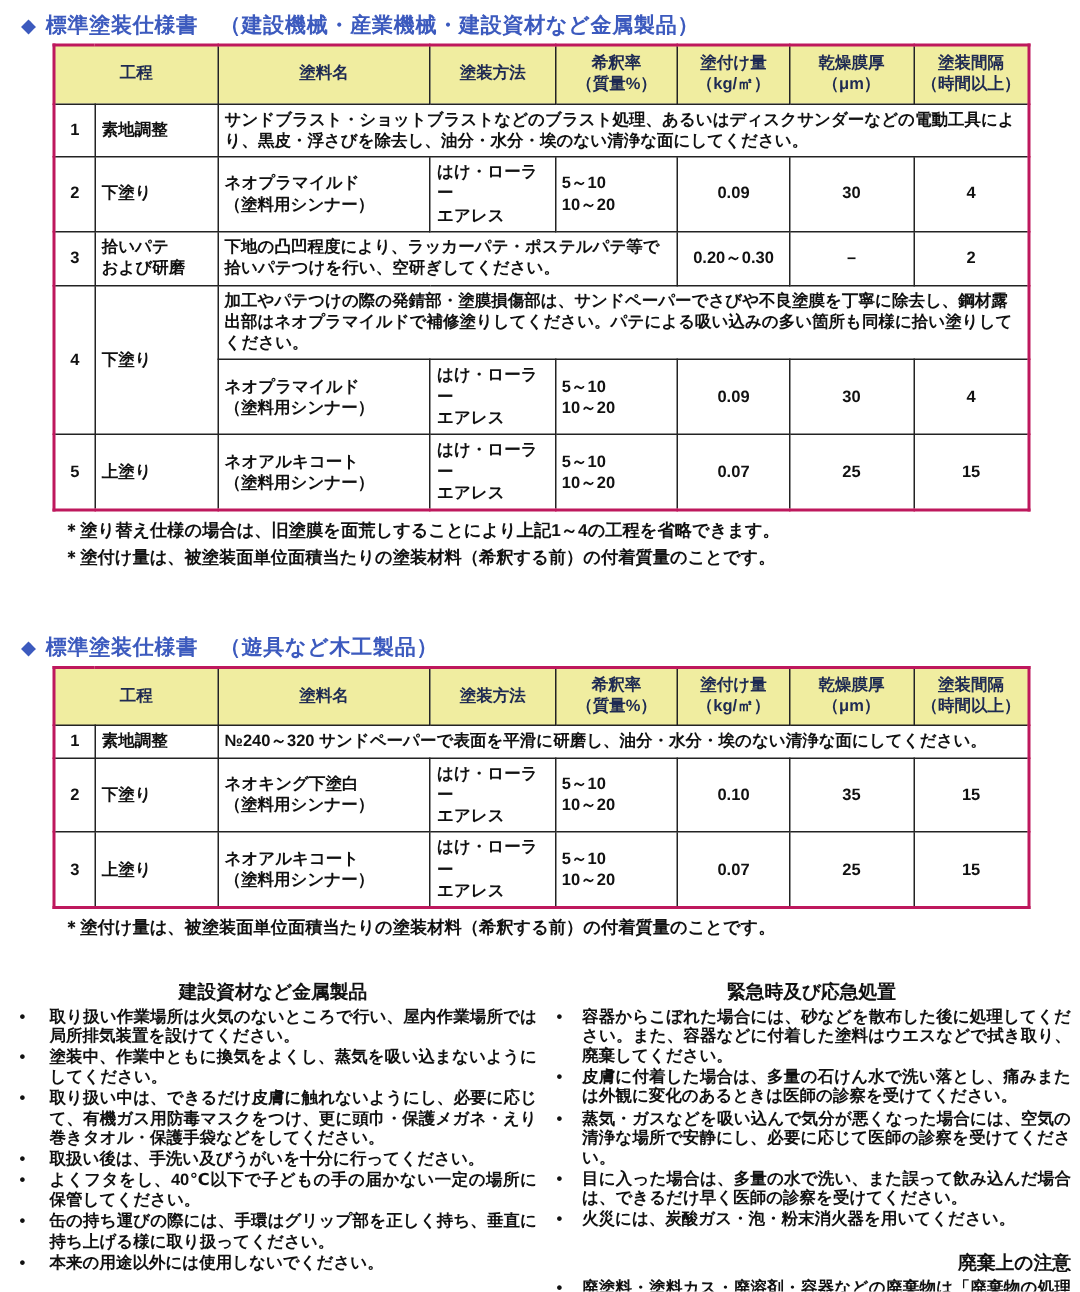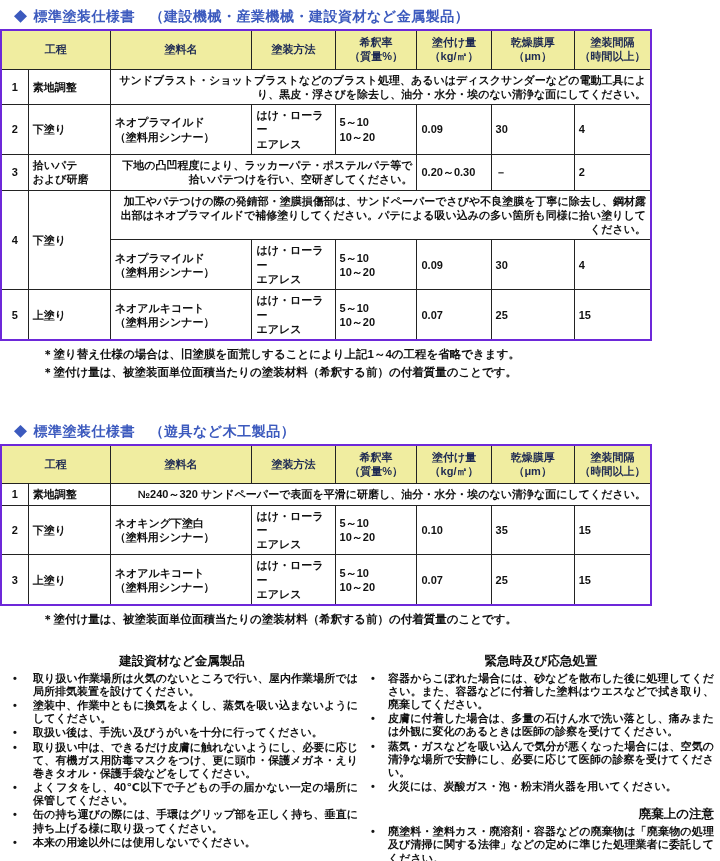--- a/index.html
+++ b/index.html
@@ -9,46 +9,45 @@
     color:#111;
     -webkit-font-smoothing:antialiased;
   }
   .page{width:720px;padding-top:6px;box-sizing:border-box;}
 
   
   .sec-title{
     margin:2px 0 3px 14px;
     font-size:14px;font-weight:bold;color:#3c5abe;
     letter-spacing:0.5px;
-    font-family:Liberation Serif, serif;
   }
   .sec-title .diamond{margin-right:6px;font-size:13px;}
 
   
   table.spec{
-    width:652px;
+    width:652px;margin-left:35px;
     border-collapse:collapse;table-layout:fixed;
-    border:2px solid #6d28d9;
+    border:2px solid #be185d;
   }
   table.spec th, table.spec td{
     border:1.5px solid #232323;
     padding:3px 4px;
     font-weight:bold;
     box-sizing:border-box;
   }
   table.spec th{
     background:#f0eda0;color:#1e2a52;
     font-size:11px;line-height:1.25;text-align:center;vertical-align:middle;
     white-space:pre-line;padding:5px 2px;
   }
   table.spec td{font-size:11px;line-height:1.3;vertical-align:middle;}
   td.num{text-align:center;}
-  td.ctr{text-align:left;}
+  td.ctr{text-align:center;}
   td.pre{white-space:pre-line;}
-  td.desc{text-align:right;line-height:1.5;padding:4px 7px;}
+  td.desc{text-align:left;line-height:1.5;padding:4px 7px;}
   td.paint,td.method,td.dilution{padding-left:7px;}
   td.dilution{text-align:left;}
 
   .notes{margin:5px 0 0 42px;}
   .note-line{font-size:11.5px;font-weight:bold;line-height:1.5;color:#111;}
 
   .gap1{height:40px;}
 
   
   .cols{
@@ -244,35 +243,36 @@
     <div class="note-line">＊塗付け量は、被塗装面単位面積当たりの塗装材料（希釈する前）の付着質量のことです。</div>
   </div>
 
   <div class="cols">
 
     <div class="colL">
       <div class="col-title">建設資材など金属製品</div>
       <ul class="blist">
         <li>取り扱い作業場所は火気のないところで行い、屋内作業場所では局所排気装置を設けてください。</li>
         <li>塗装中、作業中ともに換気をよくし、蒸気を吸い込まないようにしてください。</li>
+        <li>取り扱い中は、できるだけ皮膚に触れないようにし、必要に応じて、有機ガス用防毒マスクをつけ、更に頭巾・保護メガネ・えり巻きタオル・保護手袋などをしてください。</li>
         <li>取扱い後は、手洗い及びうがいを十分に行ってください。</li>
-        <li>取り扱い中は、できるだけ皮膚に触れないようにし、必要に応じて、有機ガス用防毒マスクをつけ、更に頭巾・保護メガネ・えり巻きタオル・保護手袋などをしてください。</li>
         <li>よくフタをし、40℃以下で子どもの手の届かない一定の場所に保管してください。</li>
         <li>缶の持ち運びの際には、手環はグリップ部を正しく持ち、垂直に持ち上げる様に取り扱ってください。</li>
         <li>本来の用途以外には使用しないでください。</li>
 
       </ul>
     </div>
 
     <div class="colR">
       <div class="col-title">緊急時及び応急処置</div>
       <ul class="blist">
         <li>容器からこぼれた場合には、砂などを散布した後に処理してください。また、容器などに付着した塗料はウエスなどで拭き取り、廃棄してください。</li>
         <li>皮膚に付着した場合は、多量の石けん水で洗い落とし、痛みまたは外観に変化のあるときは医師の診察を受けてください。</li>
         <li>蒸気・ガスなどを吸い込んで気分が悪くなった場合には、空気の清浄な場所で安静にし、必要に応じて医師の診察を受けてください。</li>
+        <li>目に入った場合は、多量の水で洗い、また誤って飲み込んだ場合は、できるだけ早く医師の診察を受けてください。</li>
         <li>火災には、炭酸ガス・泡・粉末消火器を用いてください。</li>
       </ul>
       <div class="col-title disposal-title">廃棄上の注意</div>
       <ul class="blist">
         <li>廃塗料・塗料カス・廃溶剤・容器などの廃棄物は「廃棄物の処理及び清掃に関する法律」などの定めに準じた処理業者に委託してください。</li>
 
       </ul>
     </div>
 
   </div>

